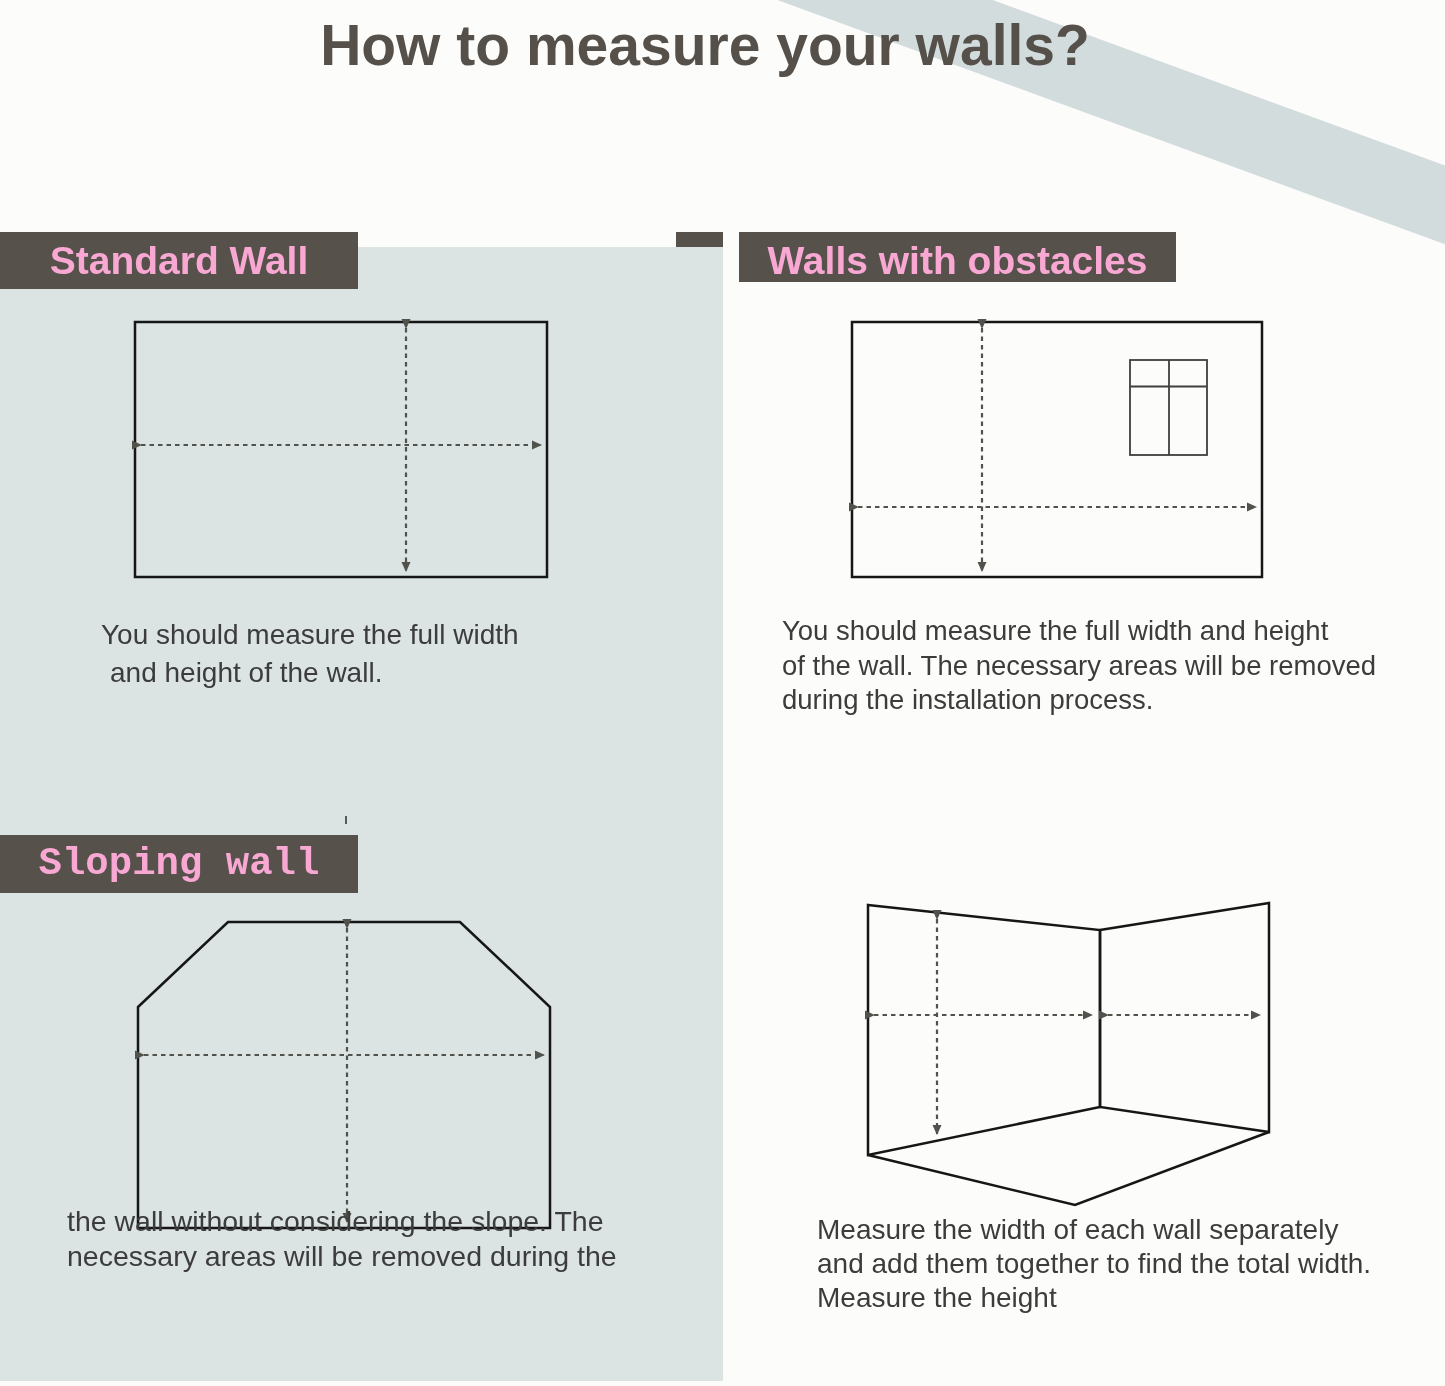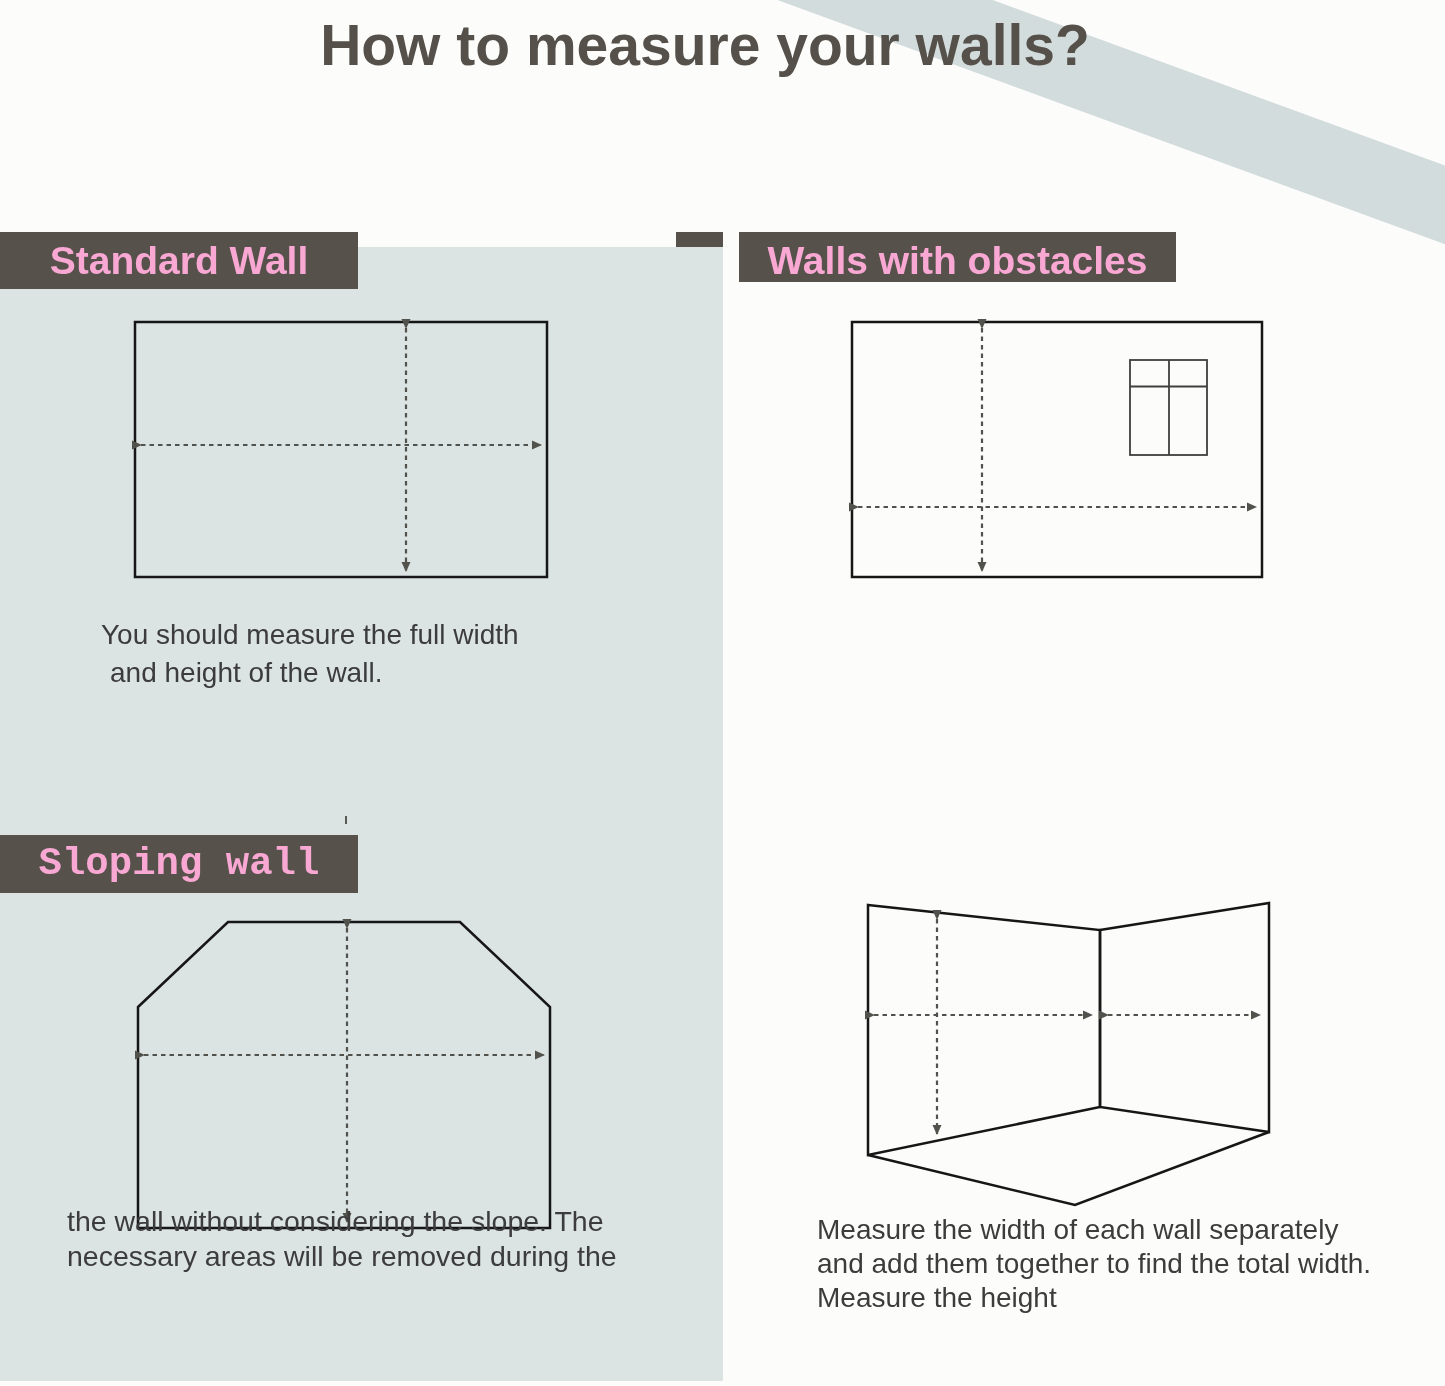--- a/index.html
+++ b/index.html
@@ -104,20 +104,25 @@
       <line x1="874" y1="1015" x2="1092" y2="1015" stroke="#52524c" stroke-width="2.2" stroke-dasharray="4.5 4" marker-start="url(#ah)" marker-end="url(#ah)"></line>
       <line x1="1108" y1="1015" x2="1260" y2="1015" stroke="#52524c" stroke-width="2.2" stroke-dasharray="4.5 4" marker-start="url(#ah)" marker-end="url(#ah)"></line>
     </g>
   </svg>
 
   <div class="desc desc-standard">
     <div>You should measure the full width</div>
     <div>and height of the wall.</div>
   </div>
 
+  <div class="desc desc-obstacles">
+    <div>You should measure the full width and height</div>
+    <div>of the wall. The necessary areas will be removed</div>
+    <div>during the installation process.</div>
+  </div>
 
   <div class="desc desc-sloping">
     <div>the wall without considering the slope. The</div>
     <div>necessary areas will be removed during the</div>
   </div>
 
   <div class="desc desc-many">
     <div>Measure the width of each wall separately</div>
     <div>and add them together to find the total width.</div>
     <div>Measure the height</div>

